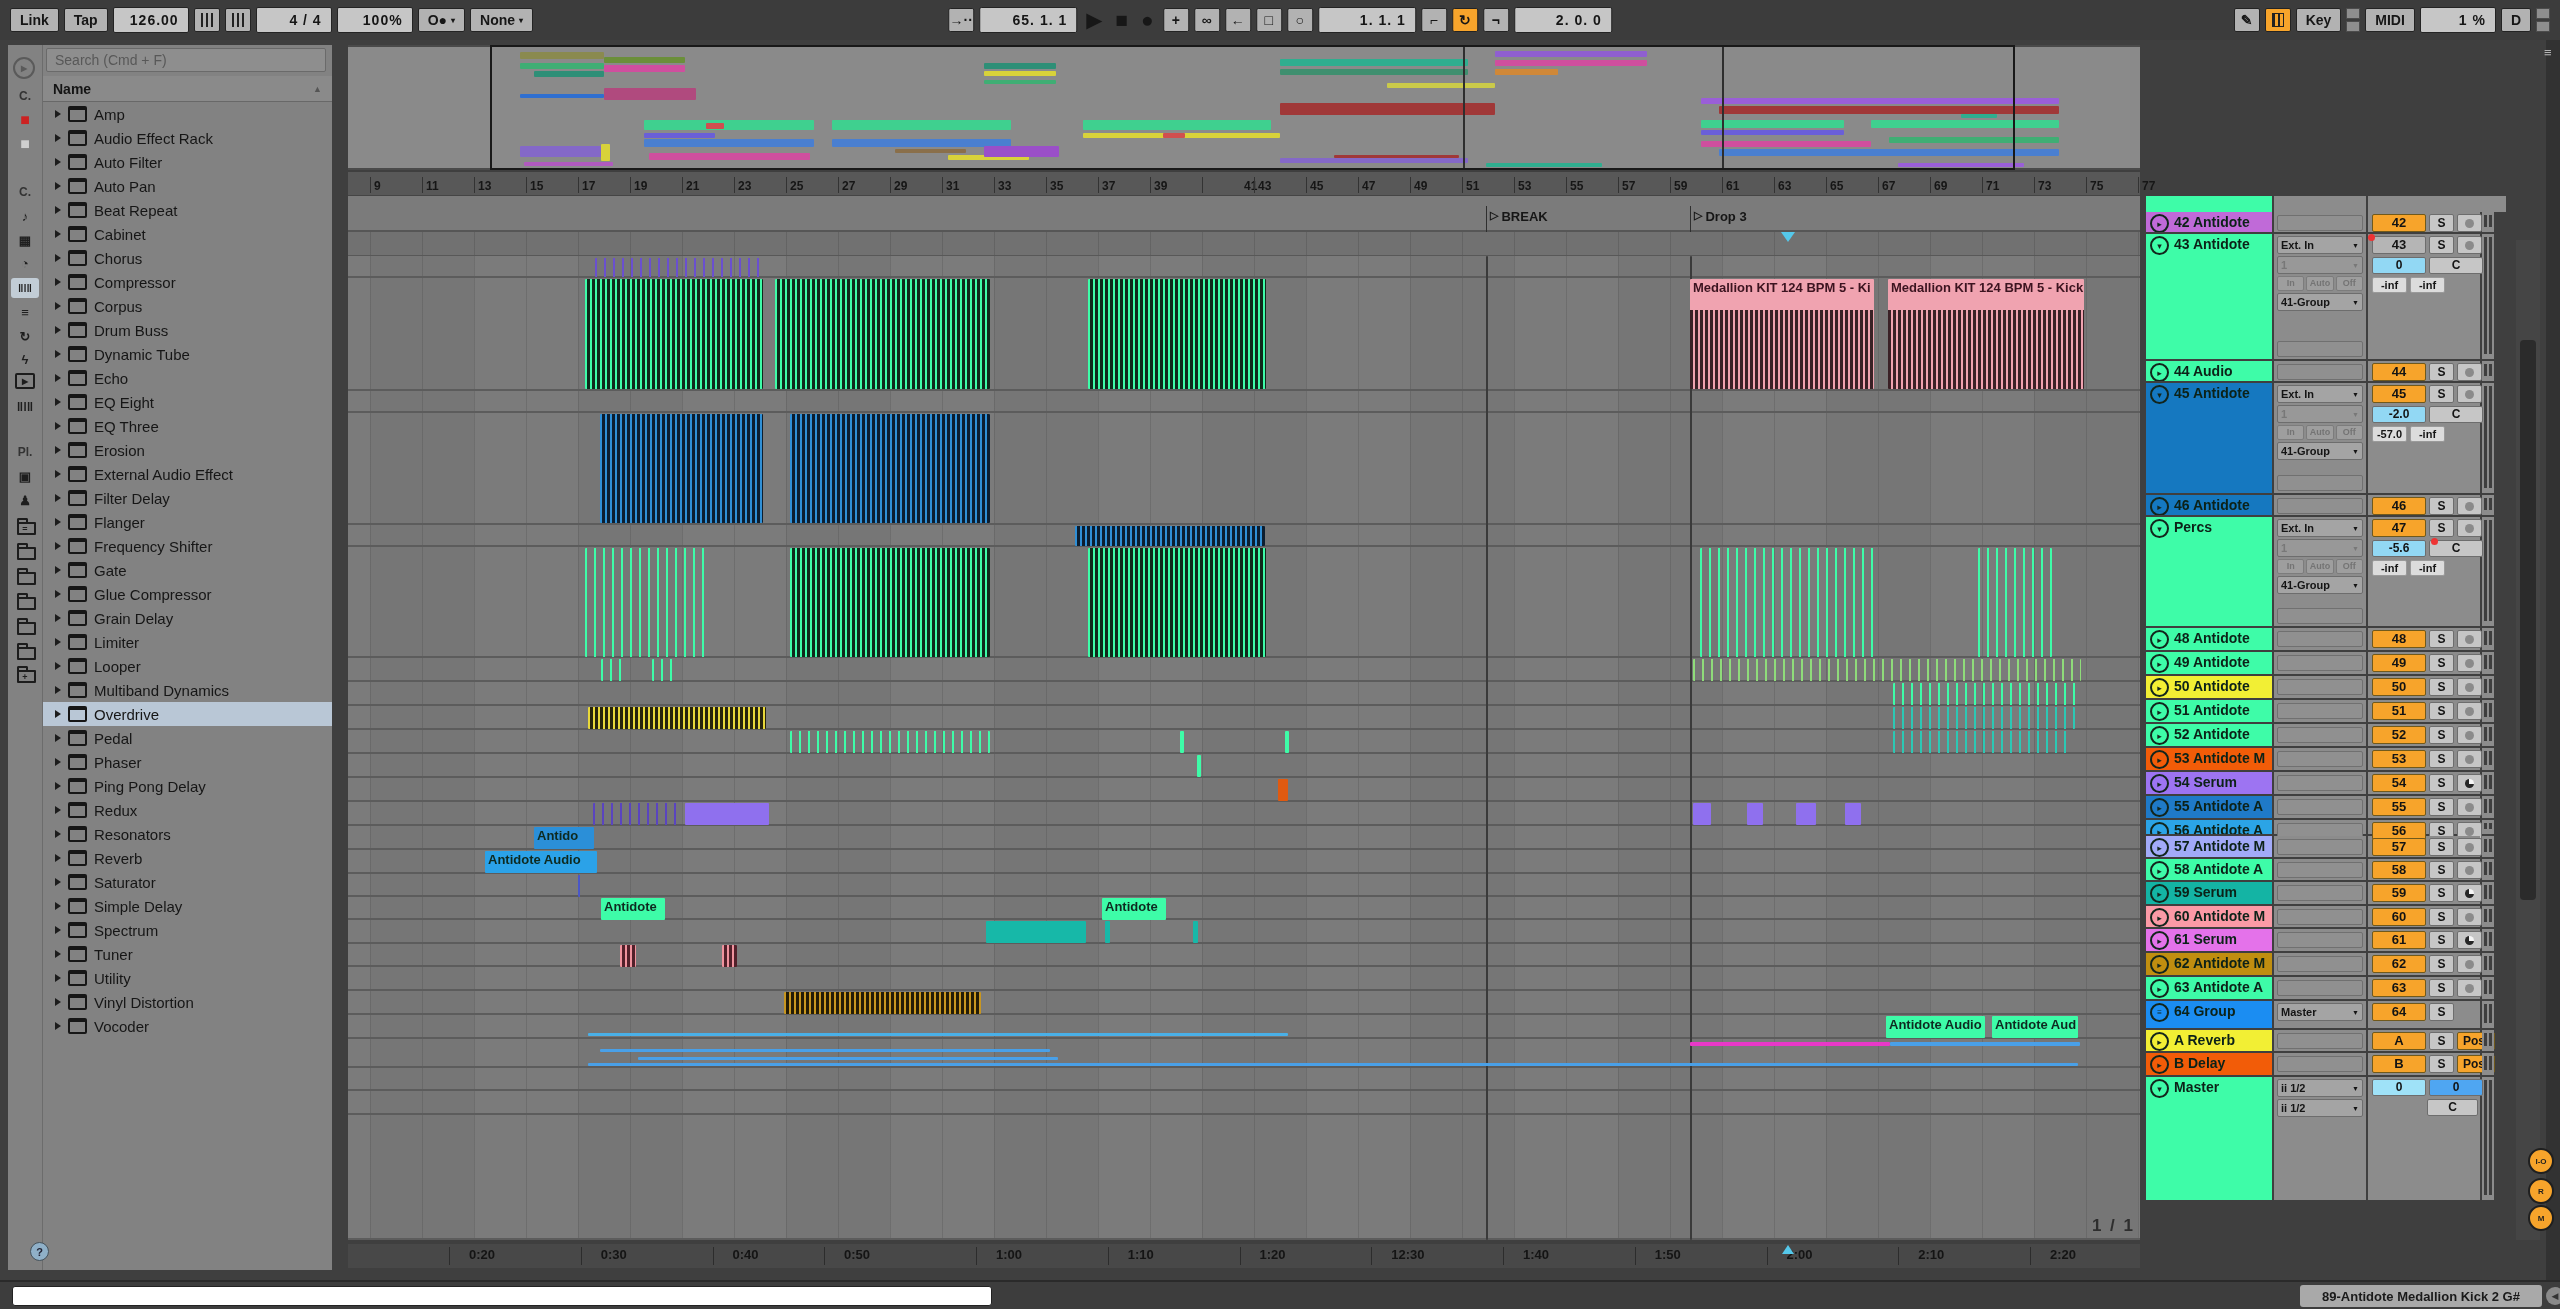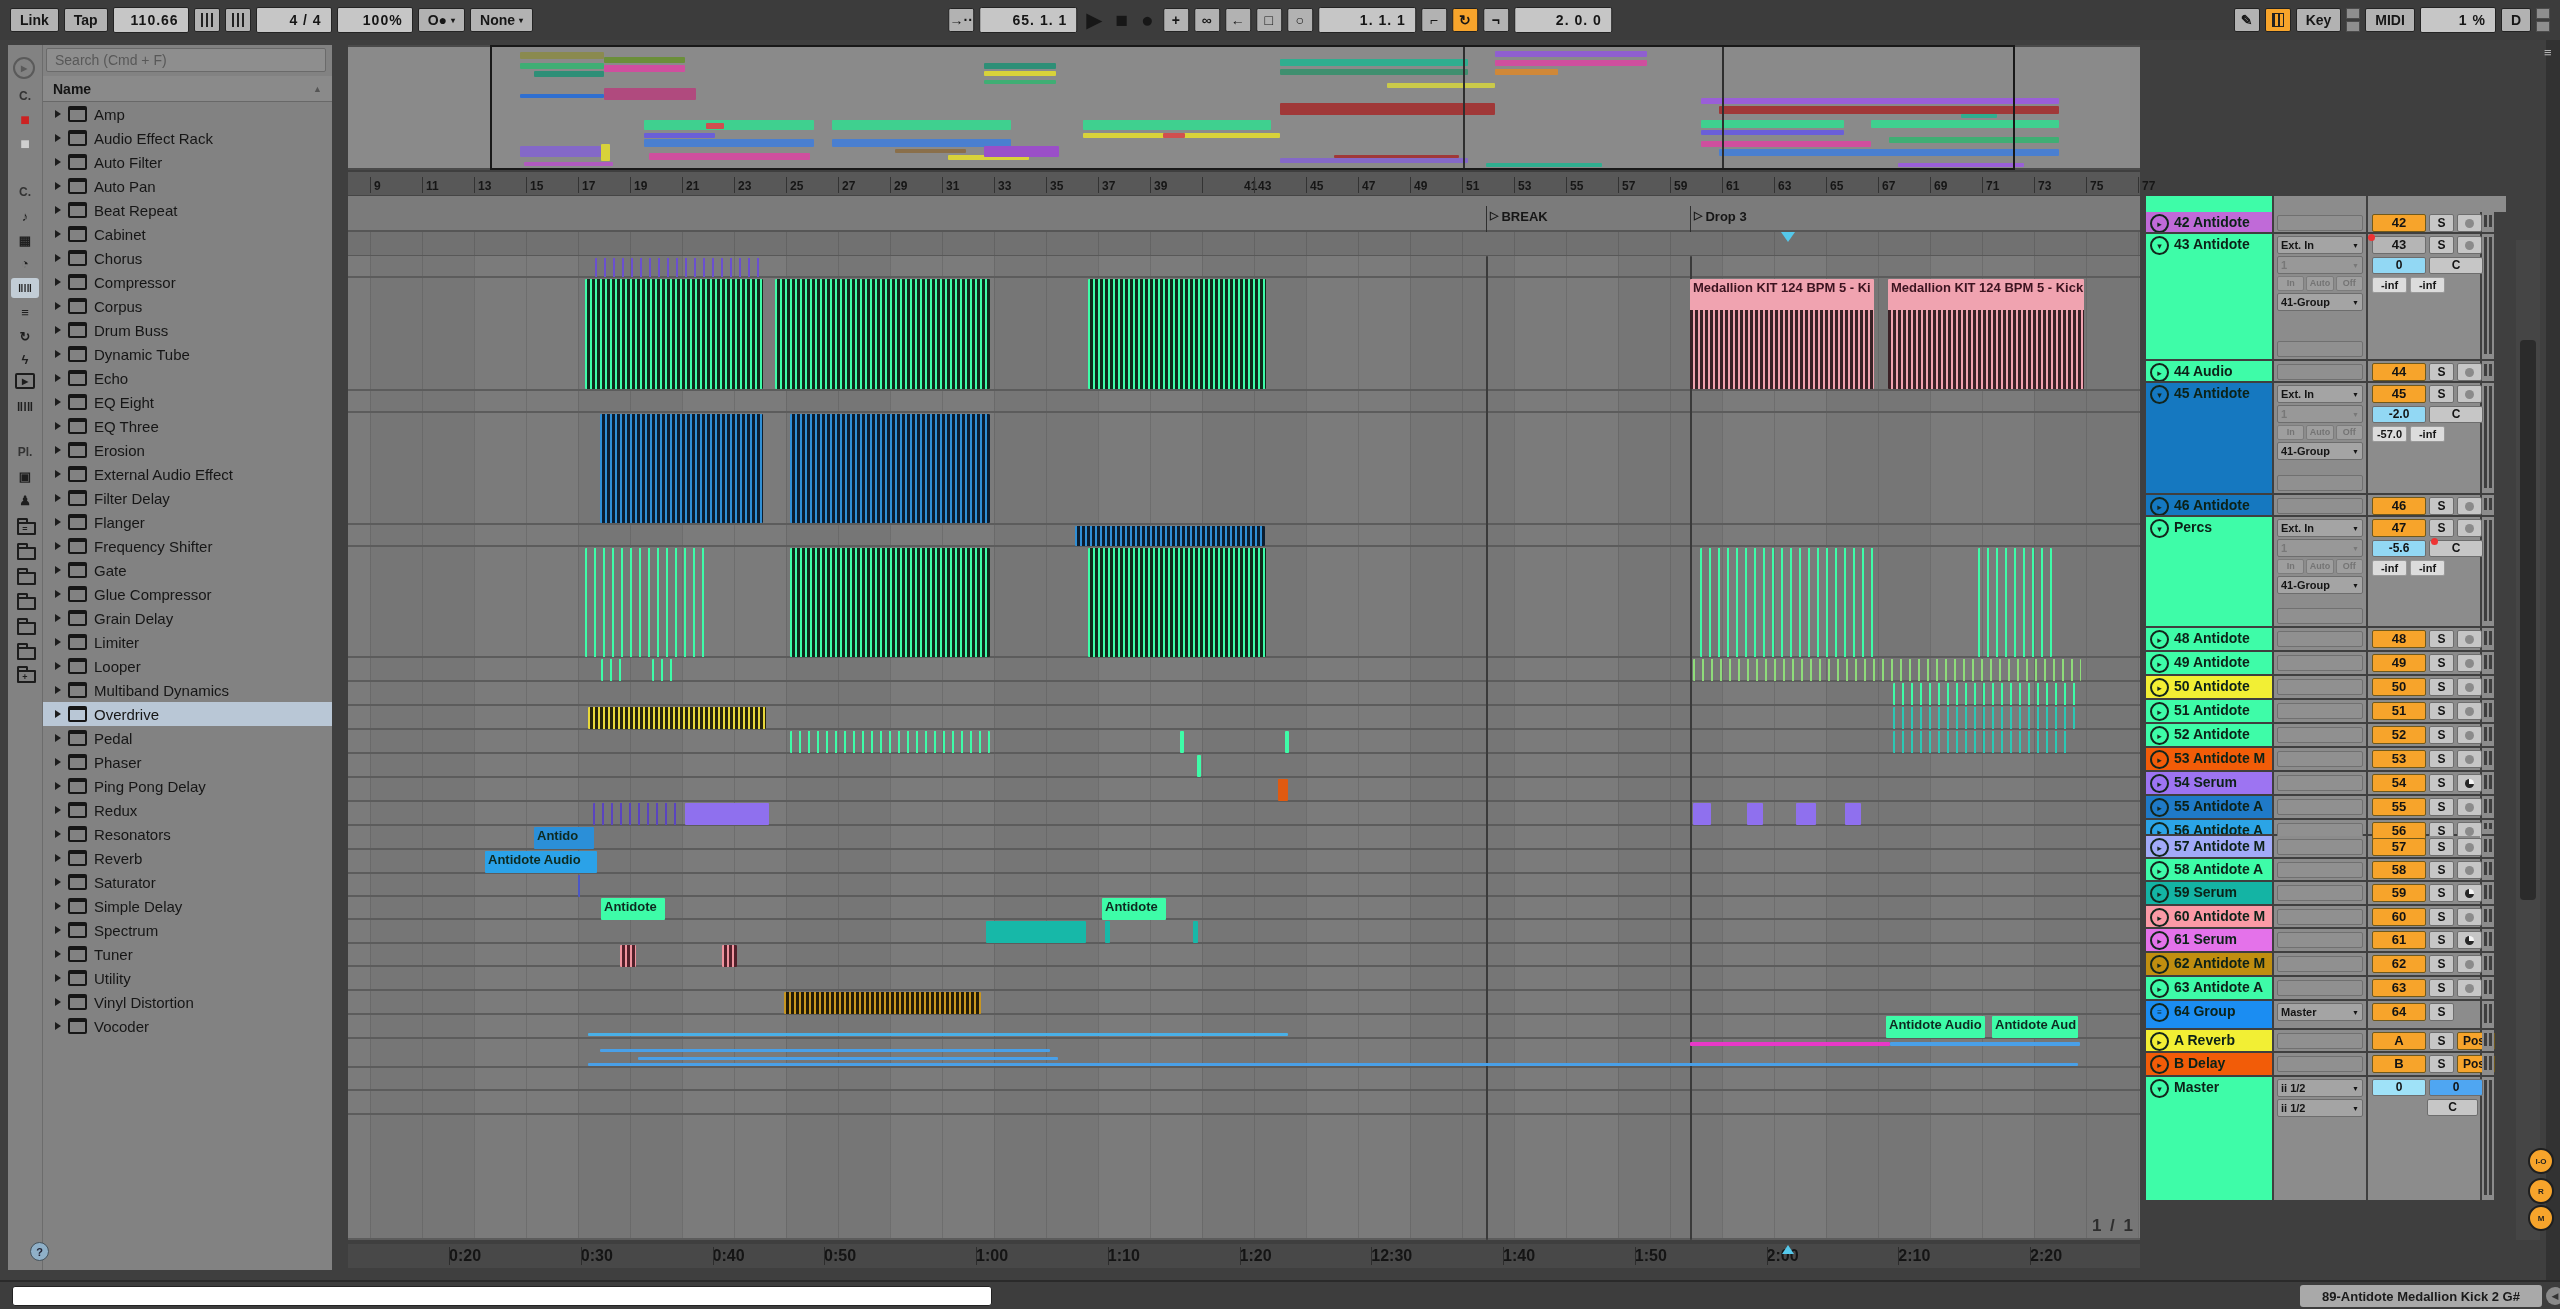--- a/index.html
+++ b/index.html
@@ -102,21 +102,21 @@
   .k-label{background:var(--cc)}
   .k-vline{background:var(--cc)}
   .k-wave{background-color:var(--cc);
           background-image:repeating-linear-gradient(90deg,rgba(26,10,14,.85) 0 3px,transparent 3px 5px);
           background-size:100% 72%;background-position:0 100%;background-repeat:no-repeat}
   .cl{display:block;font-size:13px;font-weight:700;color:#0e2a20;line-height:17px;padding:0 3px;white-space:nowrap}
   .cl:empty{display:none}
   .k-wave .cl{color:#3c1420}
   
   #timeruler{position:absolute;left:348px;top:1244px;width:1792px;height:24px;background:#484848}
-  .ttick{position:absolute;top:3px;font-size:16px;font-weight:700;color:#141414;padding-left:0}
+  .ttick{position:absolute;top:3px;font-size:13px;font-weight:700;color:#141414;padding-left:20px}
   .ttick::before{content:"";position:absolute;left:0;top:0;height:18px;border-left:1px solid #2c2c2c}
   #zoomnum{position:absolute;left:2045px;top:1216px;width:90px;text-align:right;font-size:17px;
            font-weight:700;color:#2e2e2e;letter-spacing:2px}
   
   #panel{position:absolute;left:2146px;top:196px;width:360px;height:1044px}
   #psetrow{height:42px;position:relative}
   .setpill{position:absolute;left:2px;top:0;width:40px;height:16px;background:#9c9c9c;
            border:1px solid #3a3a3a;border-radius:8px;font-size:12px;font-weight:700;
            display:flex;align-items:center;justify-content:center}
   .setrow2{position:absolute;left:2px;top:19px;display:flex;gap:4px;align-items:center}
@@ -211,21 +211,21 @@
 </style>
 </head>
 <body>
 
 <div id="page">
 
   <div id="toolbar">
     <div class="tgroup left">
       <button class="tbtn">Link</button>
       <button class="tbtn">Tap</button>
-      <div class="tdisp">110.66</div>
+      <div class="tdisp">126.00</div>
       <button class="tglyphbtn">
           <i class="stripeico"></i>
         </button>
       <button class="tglyphbtn">
           <i class="stripeico"></i>
         </button>
       <div class="tdisp">4 / 4</div>
       <div class="tdisp">100%</div>
       <button class="tbtn">
           <span>O●</span>

